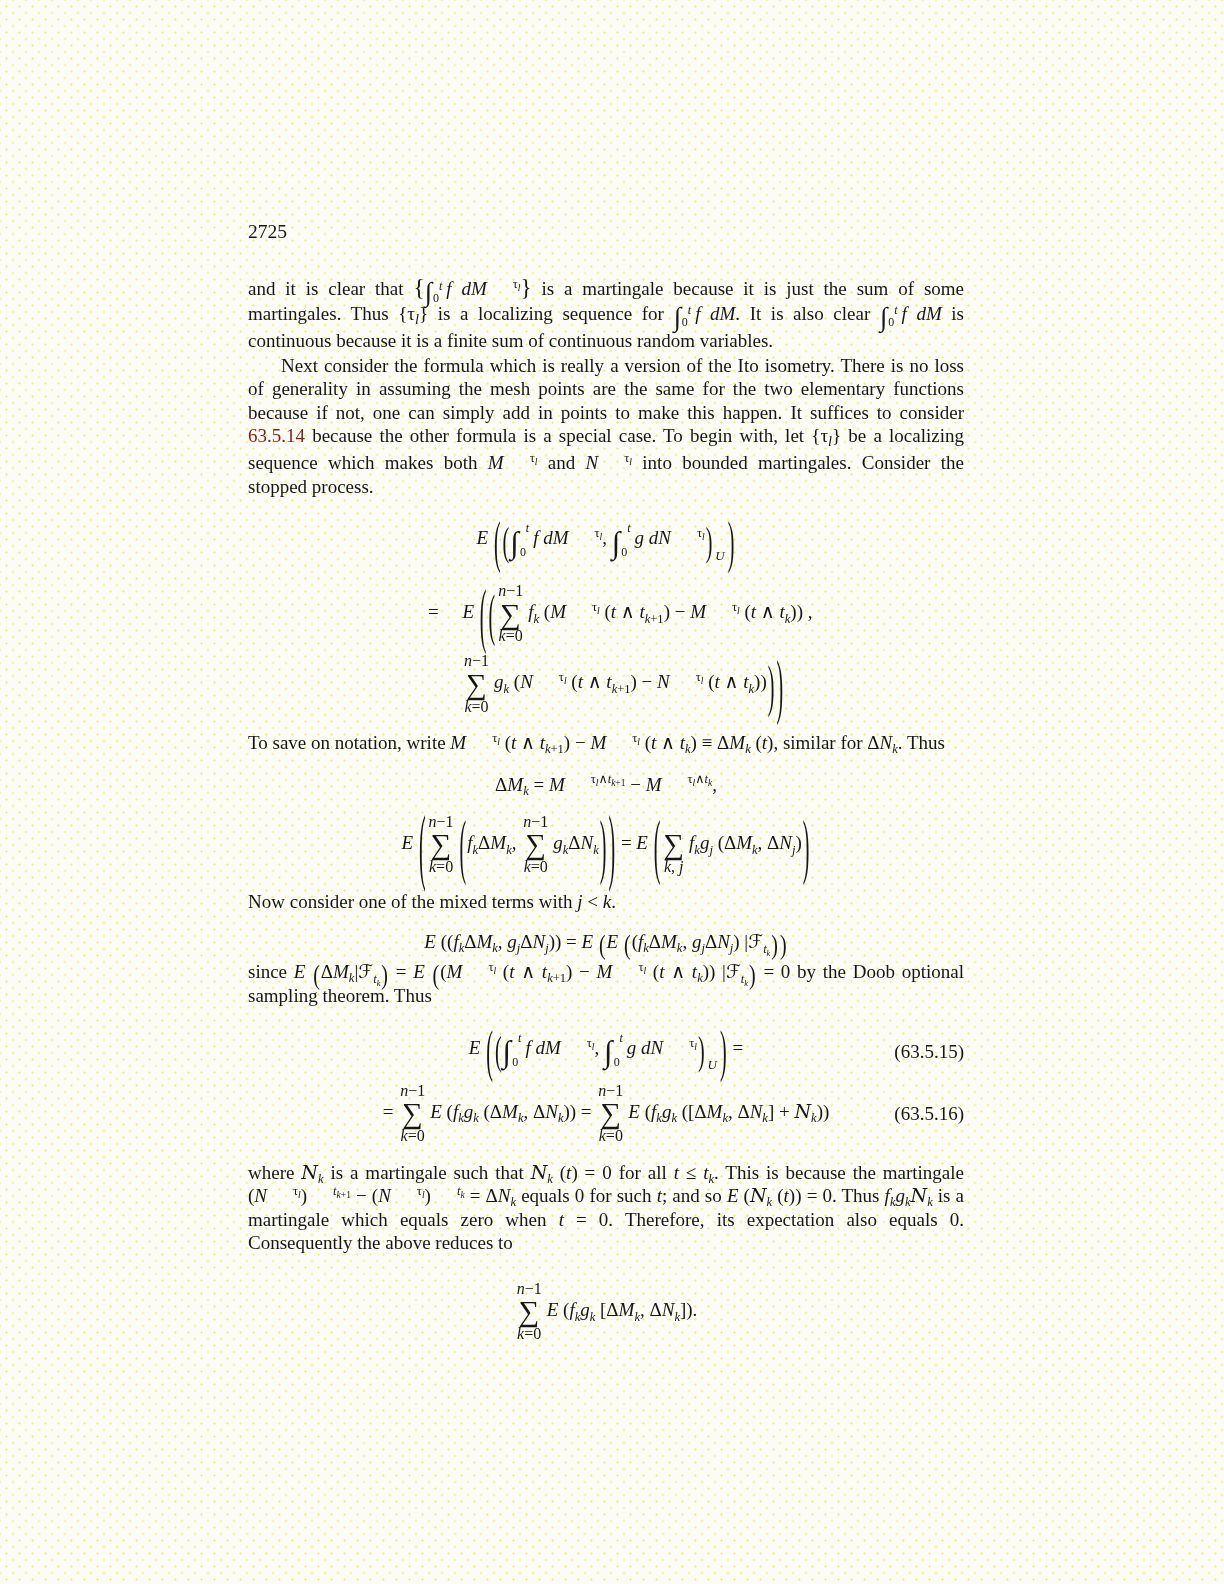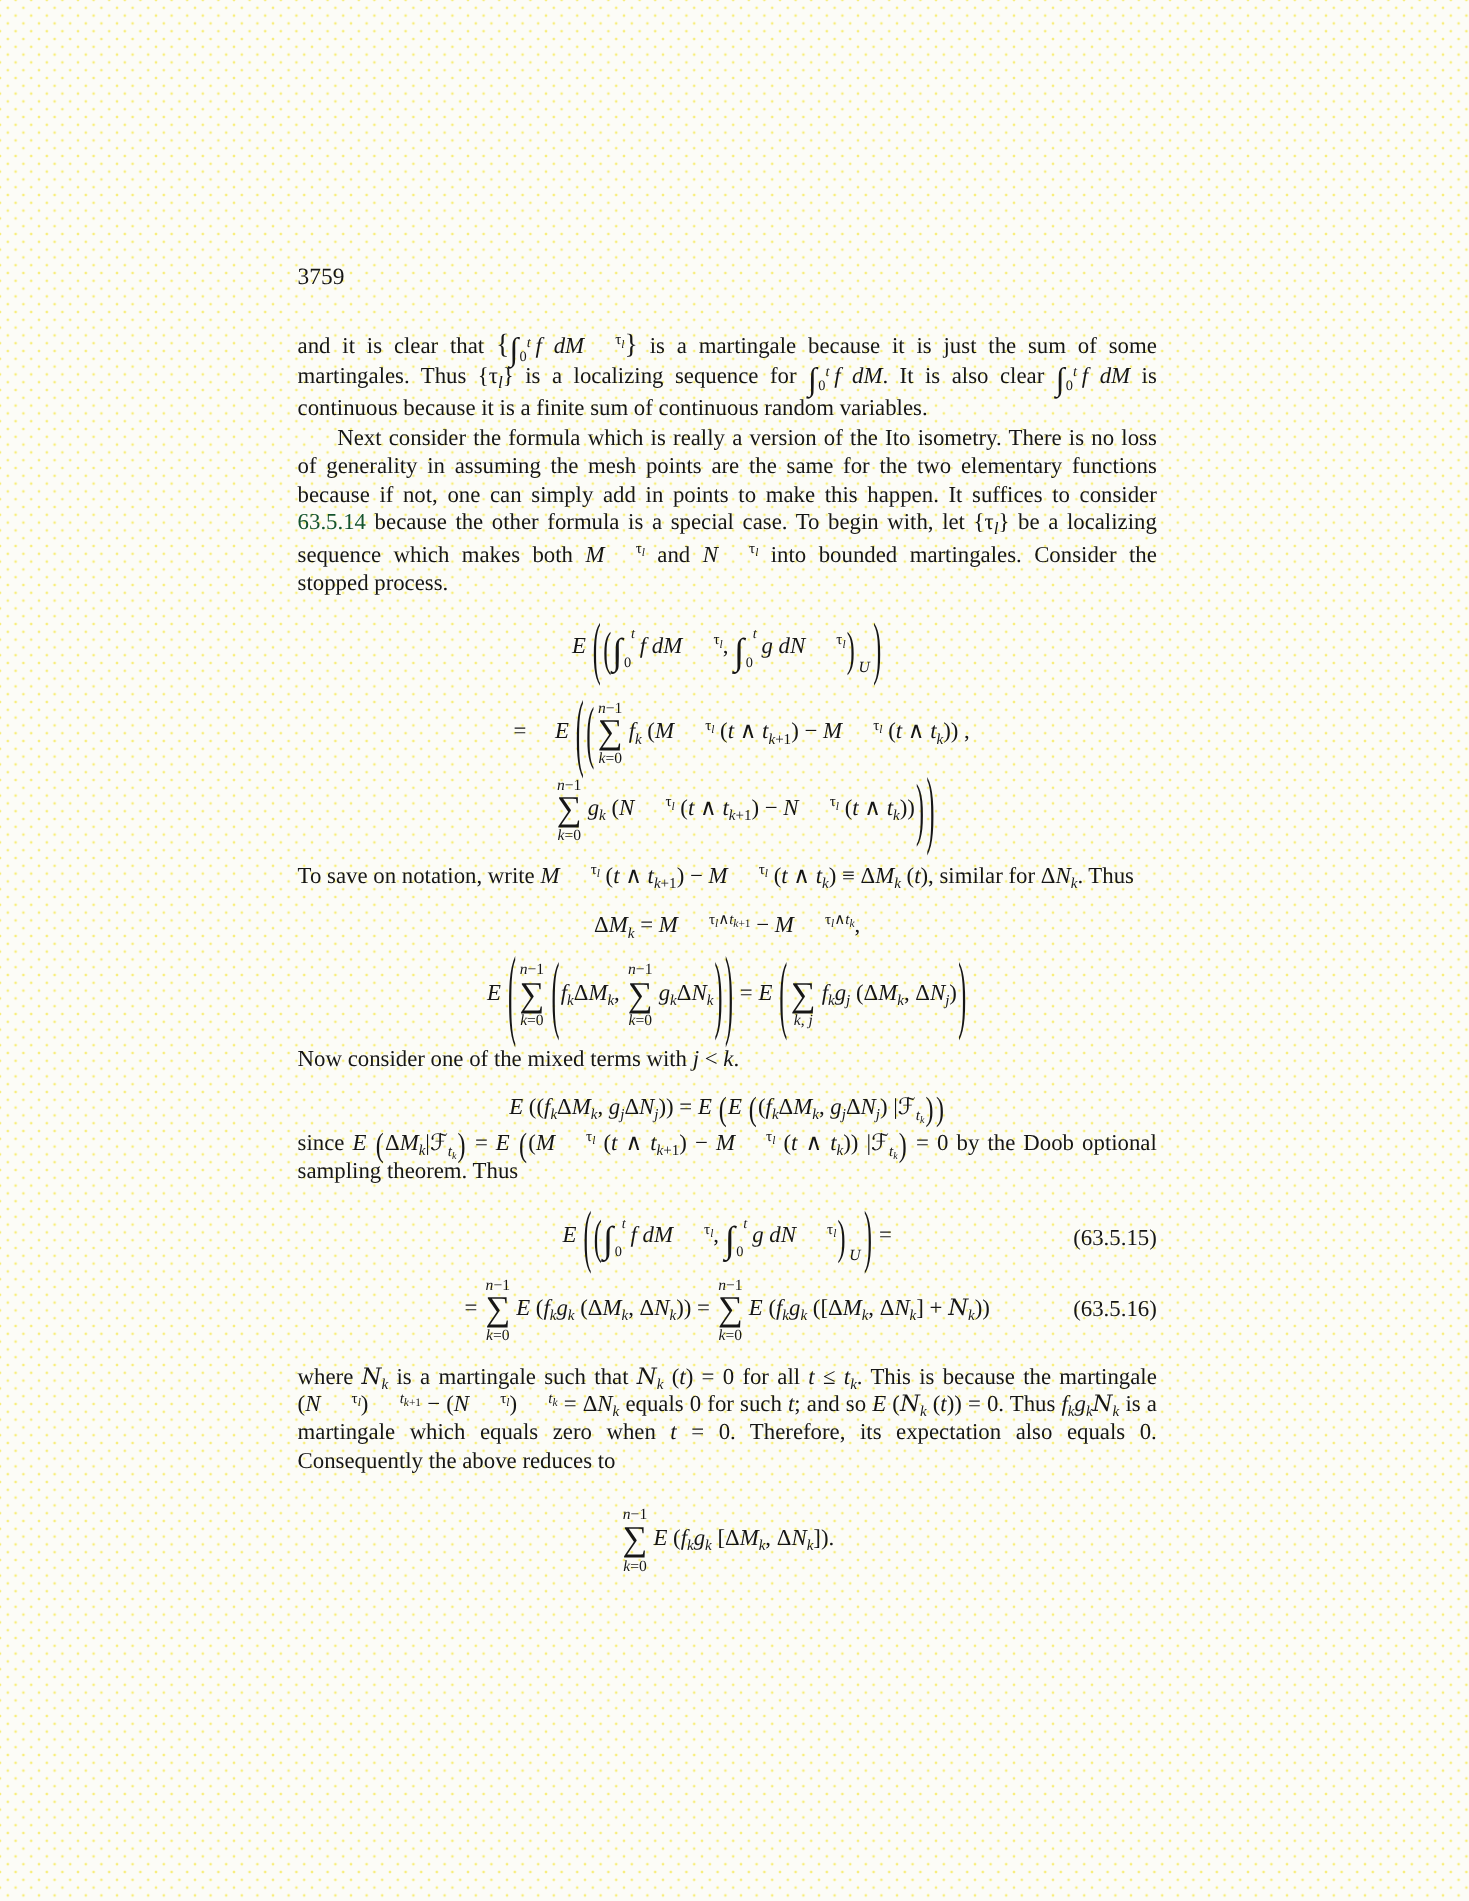--- a/index.html
+++ b/index.html
@@ -11,21 +11,21 @@
       radial-gradient(circle, rgba(247,236,110,.9) 0.9px, rgba(247,236,110,0) 1.4px);
     background-size:13px 13px;
     background-position:0 0, 6.5px 6.5px;
     font-family:"Liberation Serif","DejaVu Serif",serif;
     color:#161616;
   }
   .content{position:absolute;left:248px;top:220px;width:716px;font-size:19px;line-height:1.235;text-align:justify;}
   .header{display:flex;justify-content:space-between;align-items:baseline;margin-bottom:29px;font-size:19.5px;text-align:left;}
   .para{margin:0 0 2px;}
   .indent{text-indent:33px;}
-  .link{color:#14532d;}
+  .link{color:#7f1d1d;}
   i{font-style:italic;}
   sup{font-size:66%;line-height:0;margin-left:26px;}
   sub{font-size:66%;line-height:0;vertical-align:-0.35em;}
   .ss{font-size:76%;vertical-align:-0.28em;font-style:italic;}
   .ss2{font-size:76%;vertical-align:-0.28em;}
   .scrf{font-family:"DejaVu Serif","DejaVu Sans",serif;}
   .scrn{font-style:italic;font-family:"DejaVu Serif",serif;}
   .brc{font-size:122%;}
   
   .eq{text-align:center;line-height:1.1;}
@@ -36,21 +36,21 @@
   .eq4{margin:18px 0 14px;}
   .eq5a{margin:18px 0 6px;}
   .eq5b{margin:0 0 14px;}
   .eq8{margin:26px 0 0;}
   .eqrow{position:relative;text-align:center;line-height:1.1;}
   .eqrow.r15{margin:24px 0 10px;}
   .eqrow.r16{margin:10px 0 16px;}
   .eqtag{position:absolute;right:0;top:50%;transform:translateY(-50%);font-size:19px;}
   
   .sum{display:inline-flex;flex-direction:column;align-items:center;vertical-align:middle;line-height:1;margin:0 5px 0 2px;}
-  .sum .sl{font-size:13px;line-height:1.05;}
+  .sum .sl{font-size:16px;line-height:1.05;}
   .sum .sg{font-size:29px;line-height:.92;padding:1px 0;}
   
   .int{display:inline-block;font-size:27px;line-height:0;vertical-align:-6px;}
   .int.d{font-size:31px;vertical-align:-8px;}
   .il{display:inline-flex;flex-direction:column;justify-content:space-between;vertical-align:middle;font-size:12px;line-height:1;height:22px;margin:0 4px 0 1px;}
   .il.d{height:36px;}
   .il i{padding-left:6px;}
   .il span{padding-right:3px;}
   .subU{font-size:13px;vertical-align:-15px;font-style:italic;margin:0 2px;}
   
@@ -59,21 +59,21 @@
   .bp2{transform:scaleY(2.0);}
   .bp3{transform:scaleY(2.9);}
   .bp35{transform:scaleY(3.6);}
   .bp4{transform:scaleY(4.2);}
 </style>
 </head>
 <body>
 
 <div class="content">
   <div class="header">
-    <span>3759</span>
+    <span>2725</span>
   </div>
 
   <div class="para">and it is clear that <span class="brc">{</span><span class="int">∫</span><span class="il">
         <i>t</i>
         <span>0</span>
       </span><i>f dM</i><sup>τ<i class="ss">l</i></sup><span class="brc">}</span> is a martingale because it is just the sum of some martingales. Thus {τ<i class="ss">l</i>} is a localizing sequence for <span class="int">∫</span><span class="il">
         <i>t</i>
         <span>0</span>
       </span><i>f dM</i>. It is also clear <span class="int">∫</span><span class="il">
         <i>t</i>

